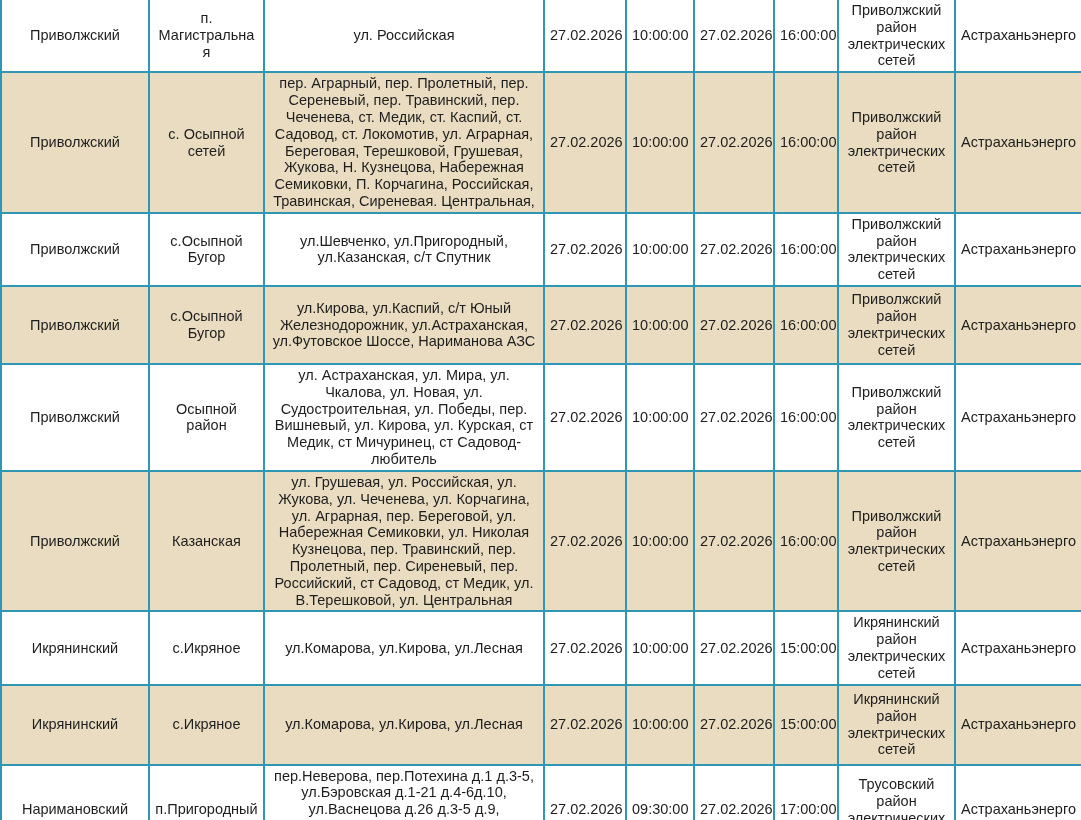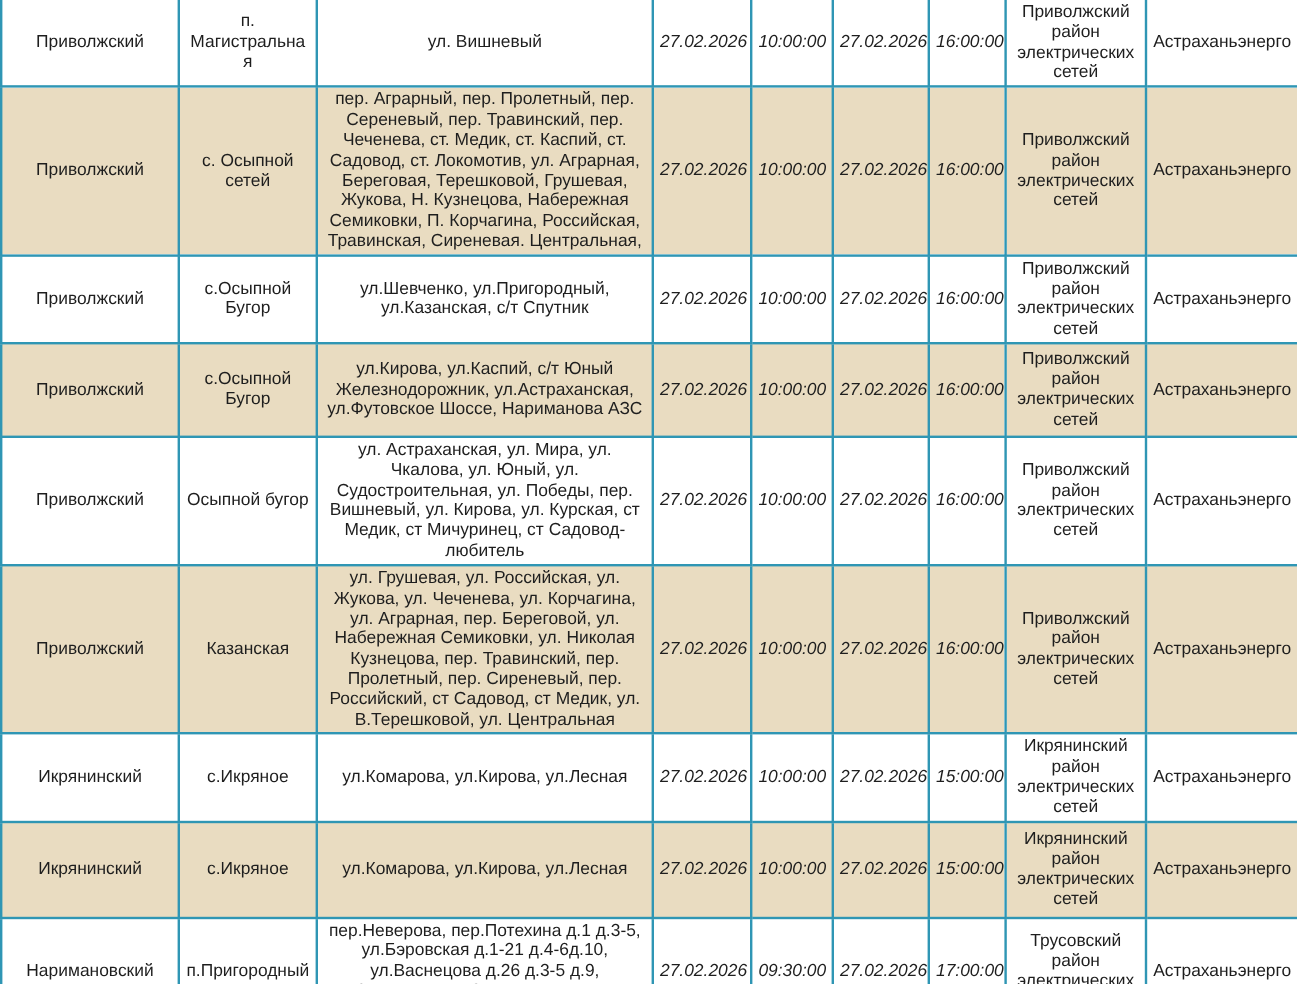--- a/index.html
+++ b/index.html
@@ -34,21 +34,21 @@
   
   tr.r1 { height: 67px; }
   tr.r2 { height: 140px; }
   tr.r3 { height: 70px; }
   tr.r4 { height: 78px; }
   tr.r5 { height: 105px; }
   tr.r6 { height: 133px; }
   tr.r7 { height: 72px; }
   tr.r8 { height: 80px; }
   tr.r9 { height: 72px; } 
-  td.c-date, td.c-time { white-space: nowrap; font-size: 14px; padding: 2px 2px; font-style: italic; }
+  td.c-date, td.c-time { white-space: nowrap; font-size: 14px; padding: 2px 2px; }
 </style>
 </head>
 <body>
 
 <div id="viewport">
   <table class="outages">
     <colgroup>
       <col style="width:148px">
       <col style="width:115px">
       <col style="width:280px">
@@ -57,21 +57,21 @@
       <col style="width:80px">
       <col style="width:64px">
       <col style="width:117px">
       <col style="width:127px">
     </colgroup>
 
     <tbody>
         <tr class="r1">
       <td>Приволжский</td>
       <td>п. Магистральная</td>
-      <td>ул. Вишневый</td>
+      <td>ул. Российская</td>
       <td class="c-date">27.02.2026</td>
       <td class="c-time">10:00:00</td>
       <td class="c-date">27.02.2026</td>
       <td class="c-time">16:00:00</td>
       <td>Приволжский район электрических сетей</td>
       <td>Астраханьэнерго</td>
     </tr>
 
     <tr class="r2">
       <td>Приволжский</td>
@@ -104,22 +104,22 @@
       <td class="c-date">27.02.2026</td>
       <td class="c-time">10:00:00</td>
       <td class="c-date">27.02.2026</td>
       <td class="c-time">16:00:00</td>
       <td>Приволжский район электрических сетей</td>
       <td>Астраханьэнерго</td>
     </tr>
 
     <tr class="r5">
       <td>Приволжский</td>
-      <td>Осыпной бугор</td>
-      <td>ул. Астраханская, ул. Мира, ул. Чкалова, ул. Юный, ул. Судостроительная, ул. Победы, пер. Вишневый, ул. Кирова, ул. Курская, ст Медик, ст Мичуринец, ст Садовод-любитель</td>
+      <td>Осыпной район</td>
+      <td>ул. Астраханская, ул. Мира, ул. Чкалова, ул. Новая, ул. Судостроительная, ул. Победы, пер. Вишневый, ул. Кирова, ул. Курская, ст Медик, ст Мичуринец, ст Садовод-любитель</td>
       <td class="c-date">27.02.2026</td>
       <td class="c-time">10:00:00</td>
       <td class="c-date">27.02.2026</td>
       <td class="c-time">16:00:00</td>
       <td>Приволжский район электрических сетей</td>
       <td>Астраханьэнерго</td>
     </tr>
 
     <tr class="r6">
       <td>Приволжский</td>

